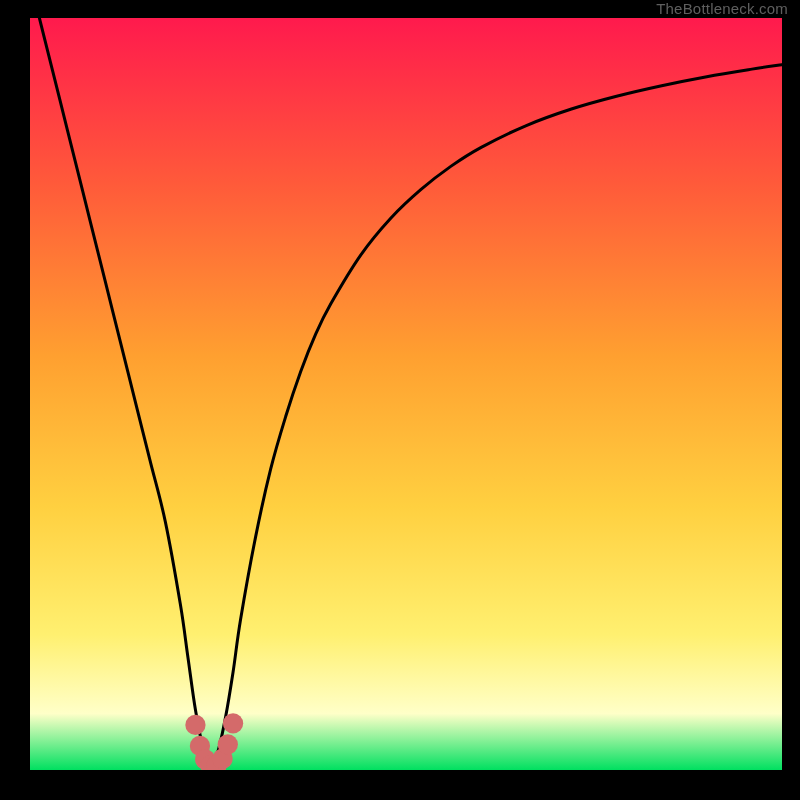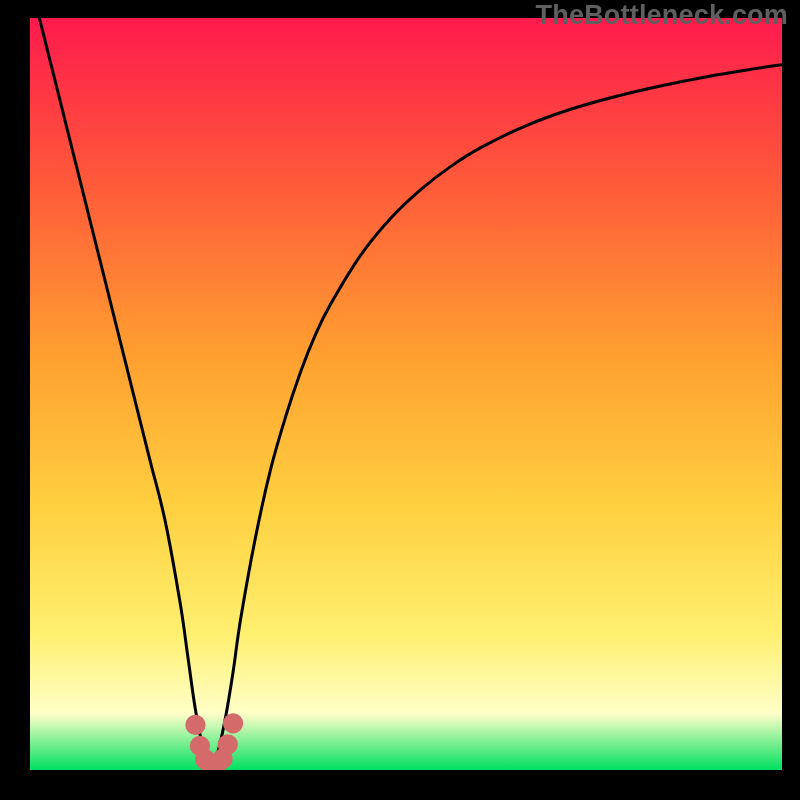--- a/index.html
+++ b/index.html
@@ -24,22 +24,22 @@
     left: 0;
     top: 0;
     width: 752px;
     height: 752px;
   }
   .watermark {
     position: absolute;
     top: 0px;
     right: 12px;
     color: #5f5f5f;
-    font-size: 27px;
-    font-weight: 700;
+    font-size: 15px;
+    font-weight: 400;
     letter-spacing: 0.2px;
   }
 </style>
 </head>
 <body>
 
 <div class="frame">
   <svg class="plot" viewBox="0 0 752 752" preserveAspectRatio="none">
     <defs>
       <linearGradient id="bg-grad" x1="0" y1="0" x2="0" y2="1">

